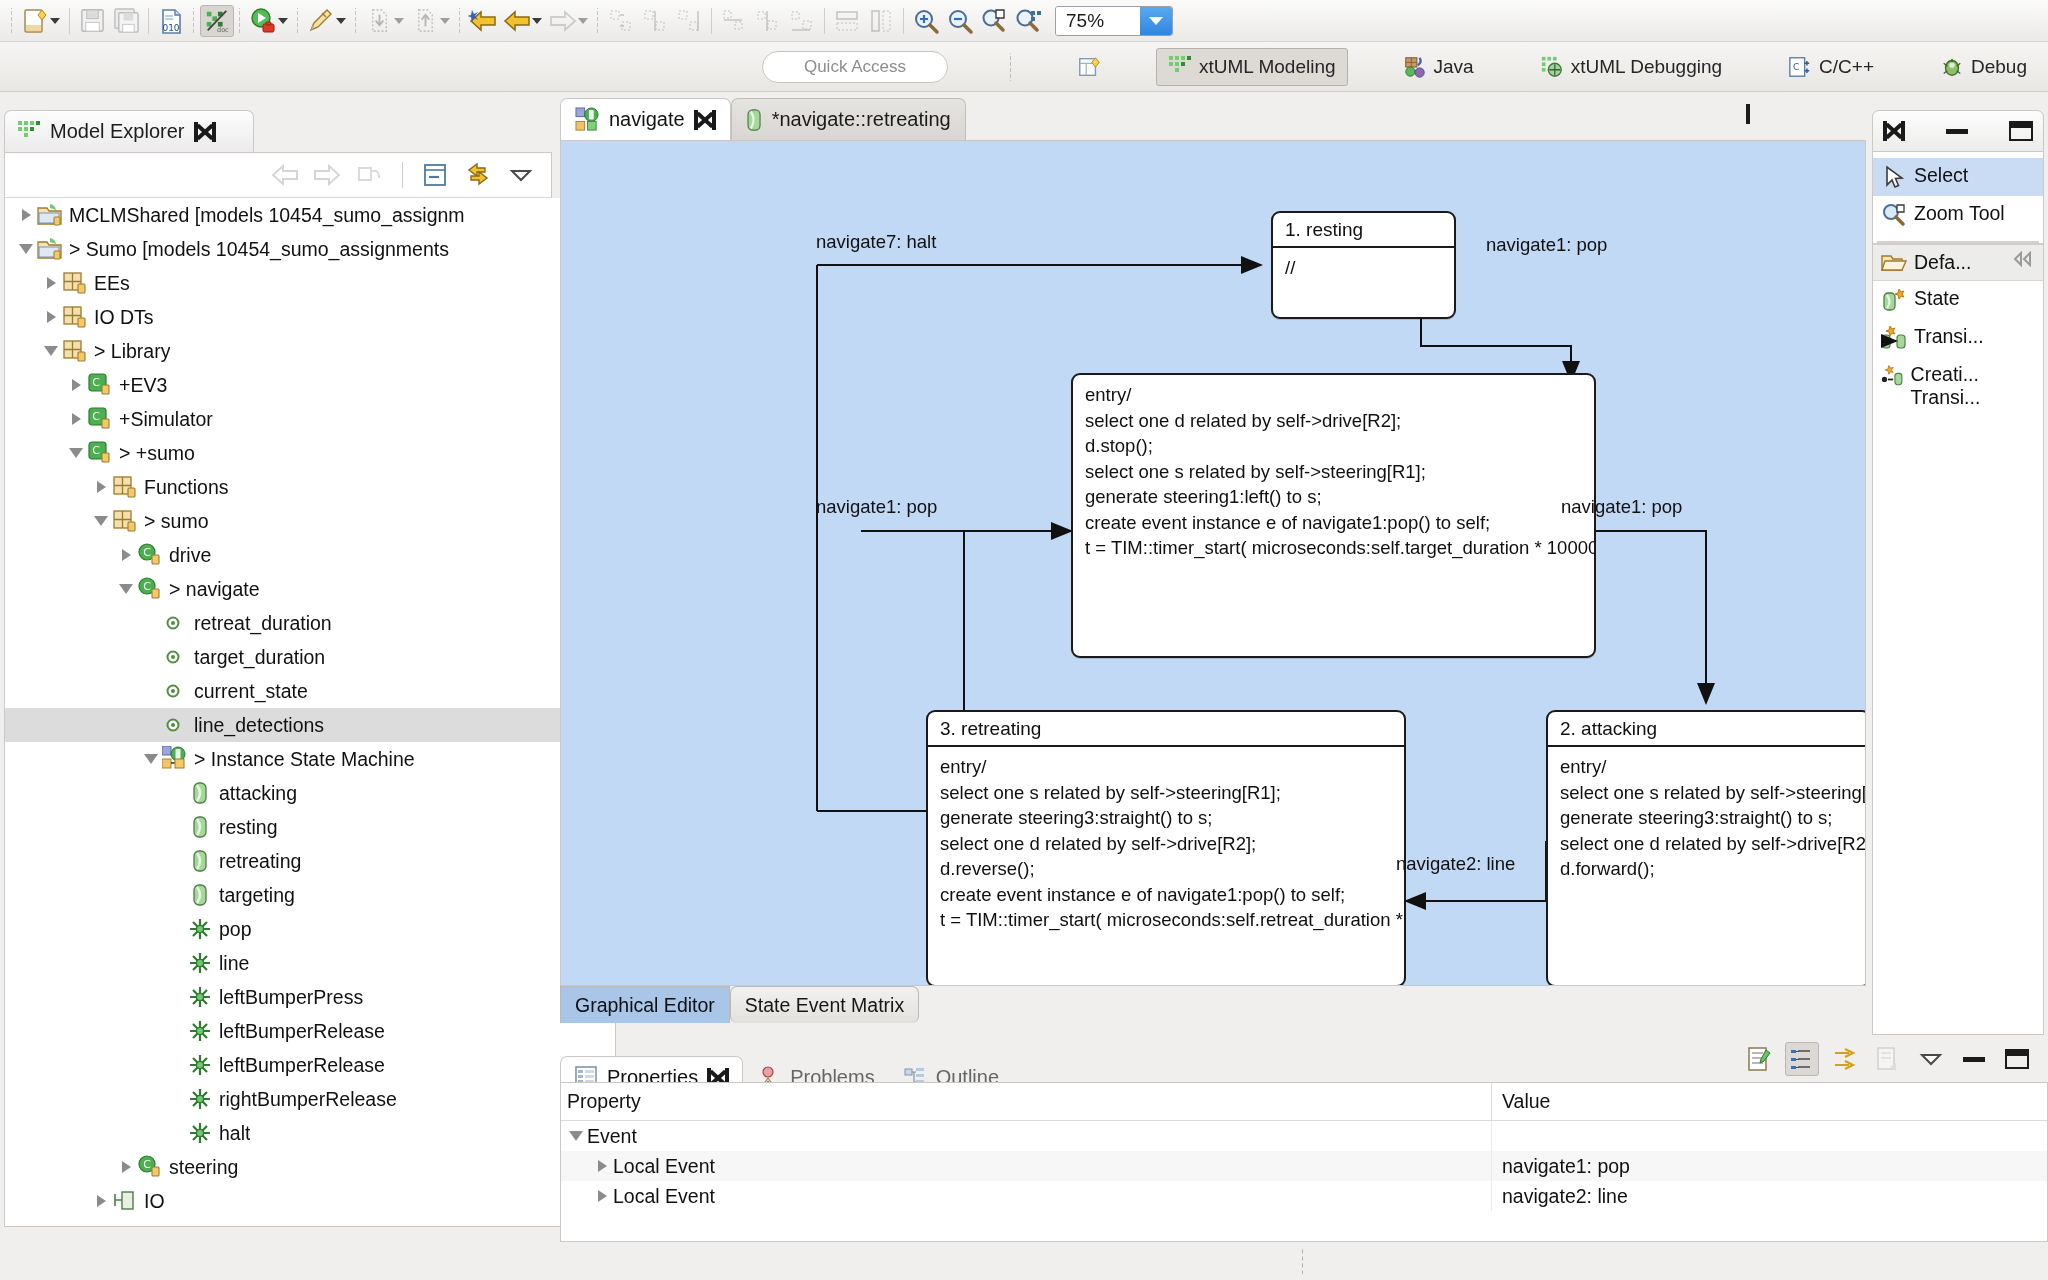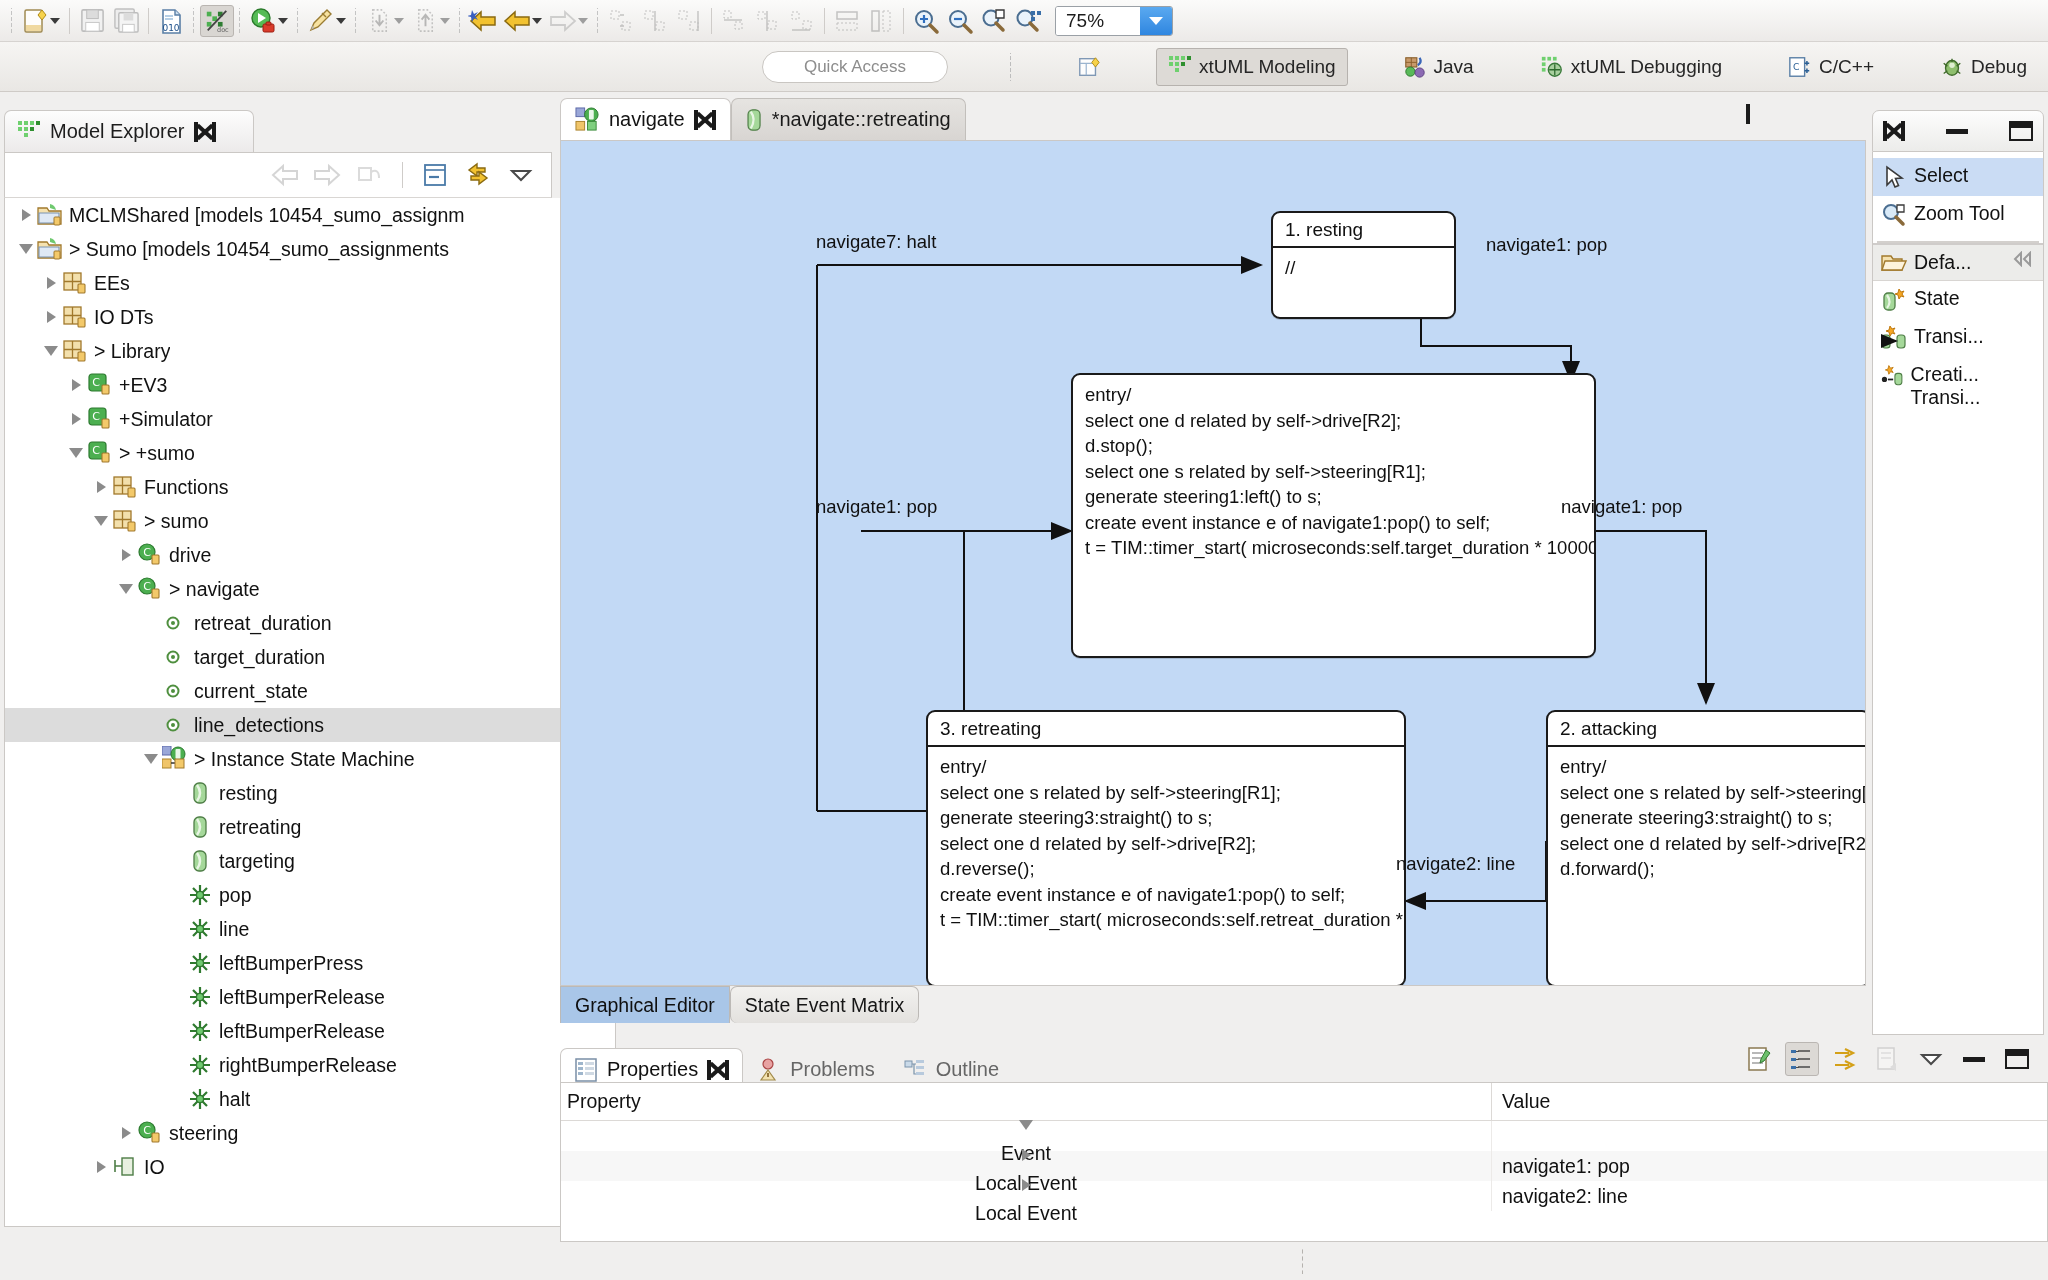--- a/index.html
+++ b/index.html
@@ -138,36 +138,36 @@
   .pBody { position:absolute;left:0;top:42px;width:172px;height:883px;background:#fff;
     border:1px solid #cbc8c5;border-top:none;padding-top:6px; }
   .prow { display:flex;align-items:flex-start;gap:7px;padding:6px 8px;font-size:19.5px;color:#111; }
   .prow.sel { background:#cadcf4; }
   .prow.grp { background:#ececea;border-top:2px solid #cfcccA;border-bottom:1px solid #d8d5d2;
     justify-content:space-between; }
   .pdiv { height:2px;background:#d3d0cd;margin:7px 4px 0 4px; }
 
   
   .props { position:absolute;left:560px;top:1040px;width:1488px;height:240px; }
-  .pTabs { position:absolute;left:0;top:8px;height:42px;display:flex;align-items:flex-end; }
+  .pTabs { position:absolute;left:0;top:16px;height:42px;display:flex;align-items:flex-end; }
   .ptab { height:42px;display:flex;align-items:center;gap:9px;padding:0 13px;font-size:20px;
     border:1px solid #cbc8c5;border-bottom:none;border-top-left-radius:7px;border-top-right-radius:7px;}
   .ptab.active { background:#fff;color:#111; }
   .ptab.inactive { background:transparent;color:#666;border-color:transparent; }
   .pToolbar { position:absolute;right:0;top:2px;display:flex;align-items:center;gap:9px;padding-right:14px;}
   .ptbtn { width:34px;height:34px;display:flex;align-items:center;justify-content:center;border-radius:3px;}
   .ptbtn.sel { background:#dcd9d5;border:1px solid #bab6b2; }
   .pGrid { position:absolute;left:0;top:42px;width:1488px;height:160px;background:#fff;
     border:1px solid #cbc8c5;overflow:hidden; }
   .pHead { display:flex;height:38px;align-items:center;border-bottom:1px solid #dcd9d6;font-size:19.5px;color:#111; }
   .pHead .c1 { width:930px;padding-left:6px; }
   .pHead .c2 { flex:1;padding-left:10px;border-left:1px solid #dcd9d6;height:100%;display:flex;align-items:center;}
   .pRow { display:flex;height:30px;align-items:center;font-size:19.5px;color:#111; }
   .pRow.alt { background:#f7f7f7; }
-  .pRow .c1 { width:930px;display:flex;align-items:center;flex-direction:column; }
+  .pRow .c1 { width:930px;display:flex;align-items:center; }
   .pRow .c2 { flex:1;padding-left:10px;border-left:1px solid #eceae8;height:100%;display:flex;align-items:center;}
   .dots { position:absolute;left:50%;bottom:6px;width:6px;height:26px;transform:translateX(-50%);
     background-image: radial-gradient(#b5b2ae 40%, transparent 41%);
     background-size:3px 7px;background-repeat:repeat-y;}
 </style>
 </head>
 <body>
 
 <div class="app">
 
@@ -732,20 +732,29 @@
               </svg></span>
             <span class="tlabel">&gt; Instance State Machine</span>
           </div>
           <div class="trow">
             <span style="width:160px;flex:0 0 auto"></span>
             <span class="tw"></span>
             <span class="ticon"><svg width="26" height="26" viewBox="0 0 26 26">
                 <rect x="7" y="3" width="12" height="20" rx="5" fill="#a5d89a" stroke="#4e7d46" stroke-width="1.3"></rect>
                 <path d="M10 5 q6 8 0 16" stroke="#e8f5e4" stroke-width="2.5" fill="none"></path>
               </svg></span>
+            <span class="tlabel">attacking</span>
+          </div>
+          <div class="trow">
+            <span style="width:160px;flex:0 0 auto"></span>
+            <span class="tw"></span>
+            <span class="ticon"><svg width="26" height="26" viewBox="0 0 26 26">
+                <rect x="7" y="3" width="12" height="20" rx="5" fill="#a5d89a" stroke="#4e7d46" stroke-width="1.3"></rect>
+                <path d="M10 5 q6 8 0 16" stroke="#e8f5e4" stroke-width="2.5" fill="none"></path>
+              </svg></span>
             <span class="tlabel">resting</span>
           </div>
           <div class="trow">
             <span style="width:160px;flex:0 0 auto"></span>
             <span class="tw"></span>
             <span class="ticon"><svg width="26" height="26" viewBox="0 0 26 26">
                 <rect x="7" y="3" width="12" height="20" rx="5" fill="#a5d89a" stroke="#4e7d46" stroke-width="1.3"></rect>
                 <path d="M10 5 q6 8 0 16" stroke="#e8f5e4" stroke-width="2.5" fill="none"></path>
               </svg></span>
             <span class="tlabel">retreating</span>

